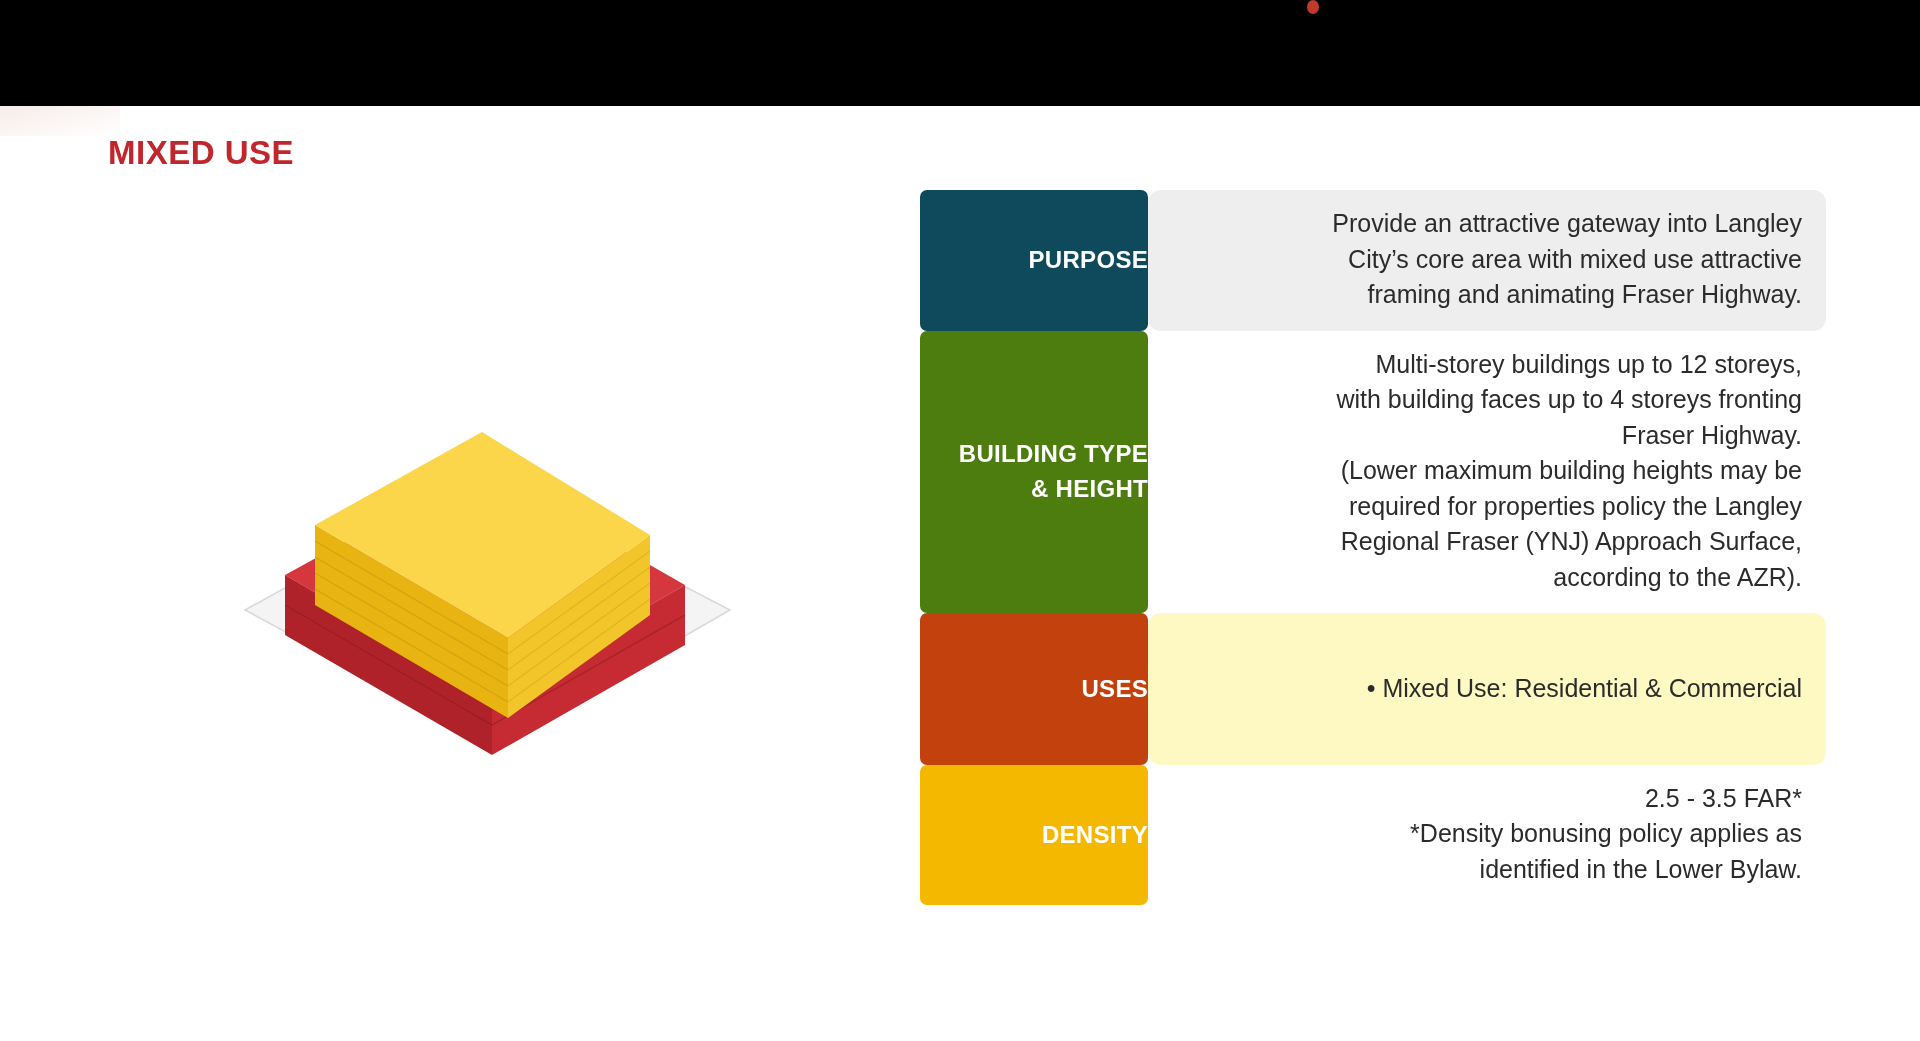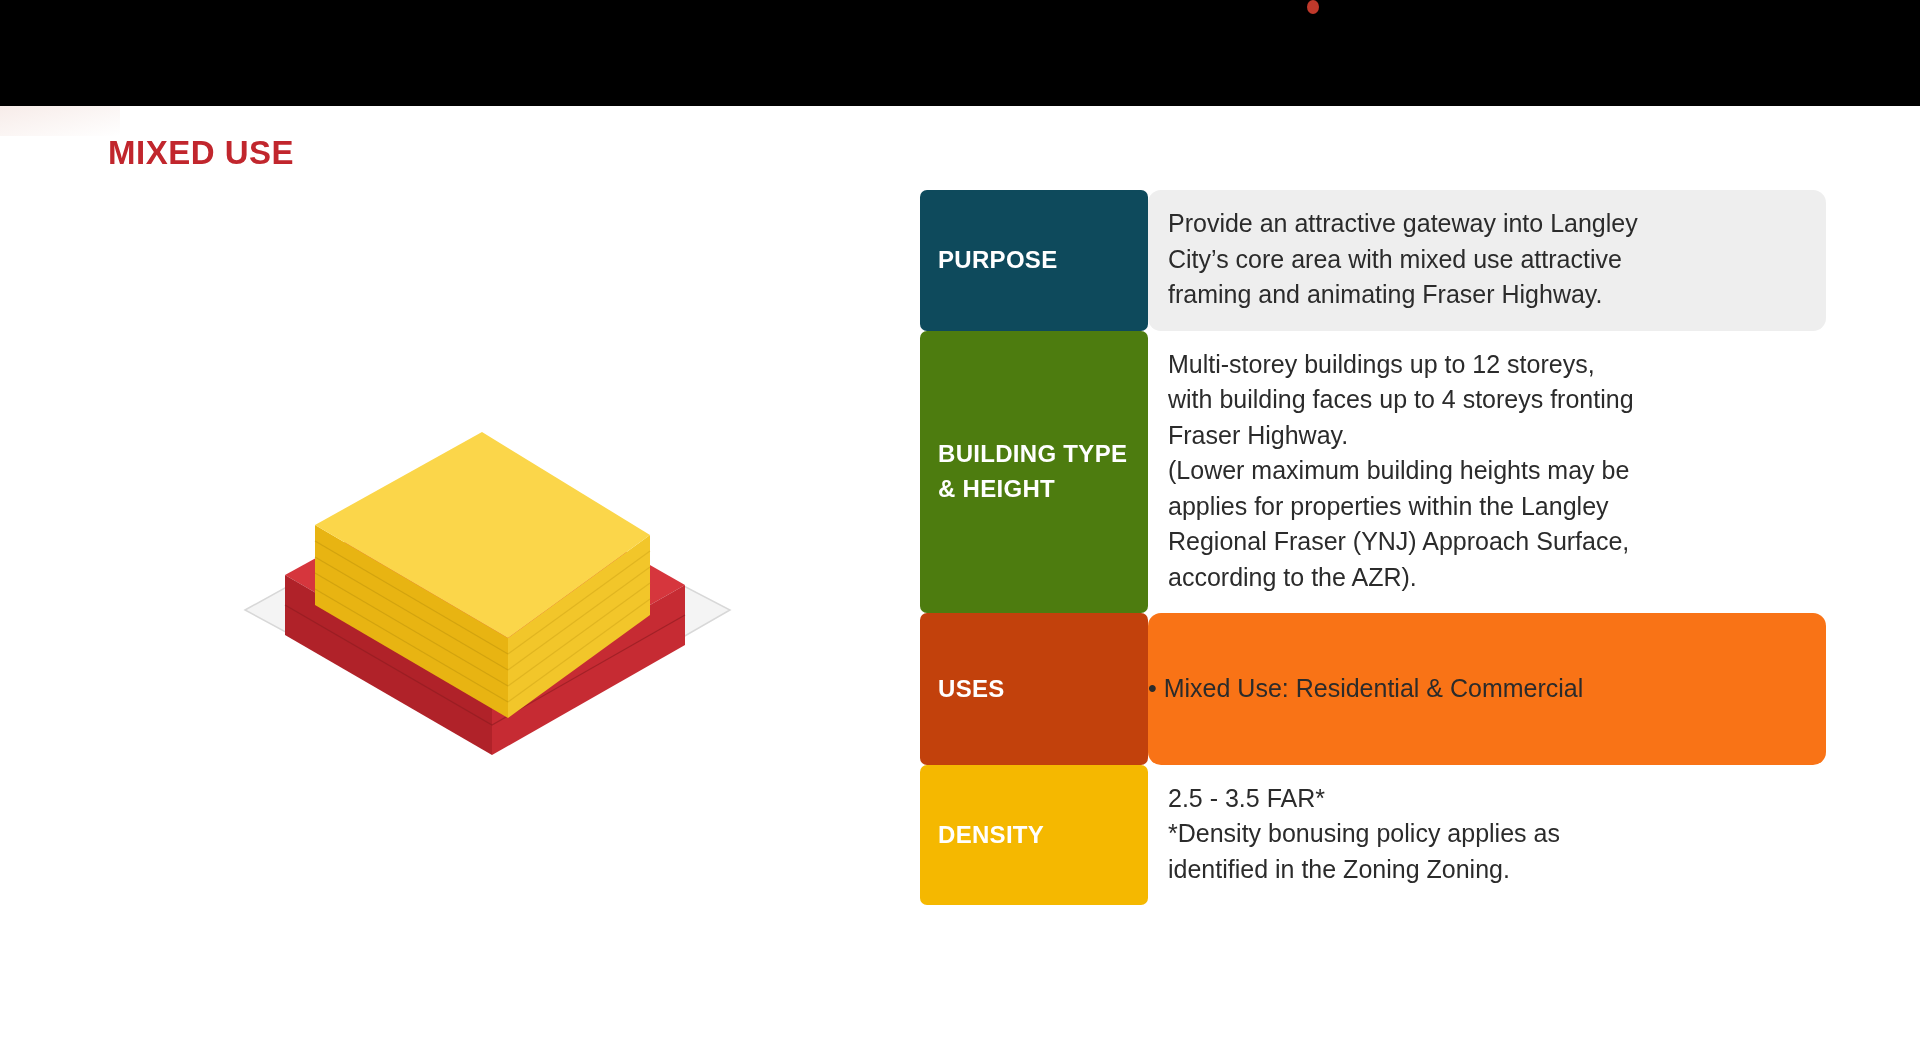--- a/index.html
+++ b/index.html
@@ -11,20 +11,21 @@
     overflow: hidden;
     font-family: "Liberation Sans", sans-serif;
   }
 
   #slide {
     position: relative;
     width: 1920px;
     height: 1041px;
     background: #ffffff;
     overflow: hidden;
+    text-align: right;
   }
 
   
   .top-bar {
     position: absolute;
     left: 0;
     top: 0;
     width: 1920px;
     height: 106px;
     background: #000000;
@@ -170,38 +171,38 @@
           <p>framing and animating Fraser Highway.</p>
         </td>
       </tr>
       <tr>
         <td class="label-cell" style="background:#4d7c0f;">BUILDING TYPE &amp; HEIGHT</td>
         <td class="value-cell" style="background:#ffffff;">
           <p>Multi-storey buildings up to 12 storeys,</p>
           <p>with building faces up to 4 storeys fronting</p>
           <p>Fraser Highway.</p>
           <p>(Lower maximum building heights may be</p>
-          <p>applies for properties within the Langley</p>
+          <p>required for properties policy the Langley</p>
           <p>Regional Fraser (YNJ) Approach Surface,</p>
           <p>according to the AZR).</p>
         </td>
       </tr>
       <tr>
         <td class="label-cell" style="background:#c2410c; padding-top:56px; padding-bottom:56px;">USES</td>
-        <td class="value-cell" style="background:#f97316; padding-top:58px; padding-bottom:58px;">
+        <td class="value-cell" style="background:#fef9c3; padding-top:58px; padding-bottom:58px;">
           <p class="bullet-line">
             <span class="bullet-dot">•</span>
             <span>Mixed Use: Residential &amp; Commercial</span>
           </p>
         </td>
       </tr>
       <tr>
         <td class="label-cell" style="background:#f5b800;">DENSITY</td>
         <td class="value-cell" style="background:#ffffff;">
           <p>2.5 - 3.5 FAR*</p>
           <p>*Density bonusing policy applies as</p>
-          <p>identified in the Zoning Zoning.</p>
+          <p>identified in the Lower Bylaw.</p>
         </td>
       </tr>
     </tbody>
   </table>
 
 </div>
 
 </body></html>

